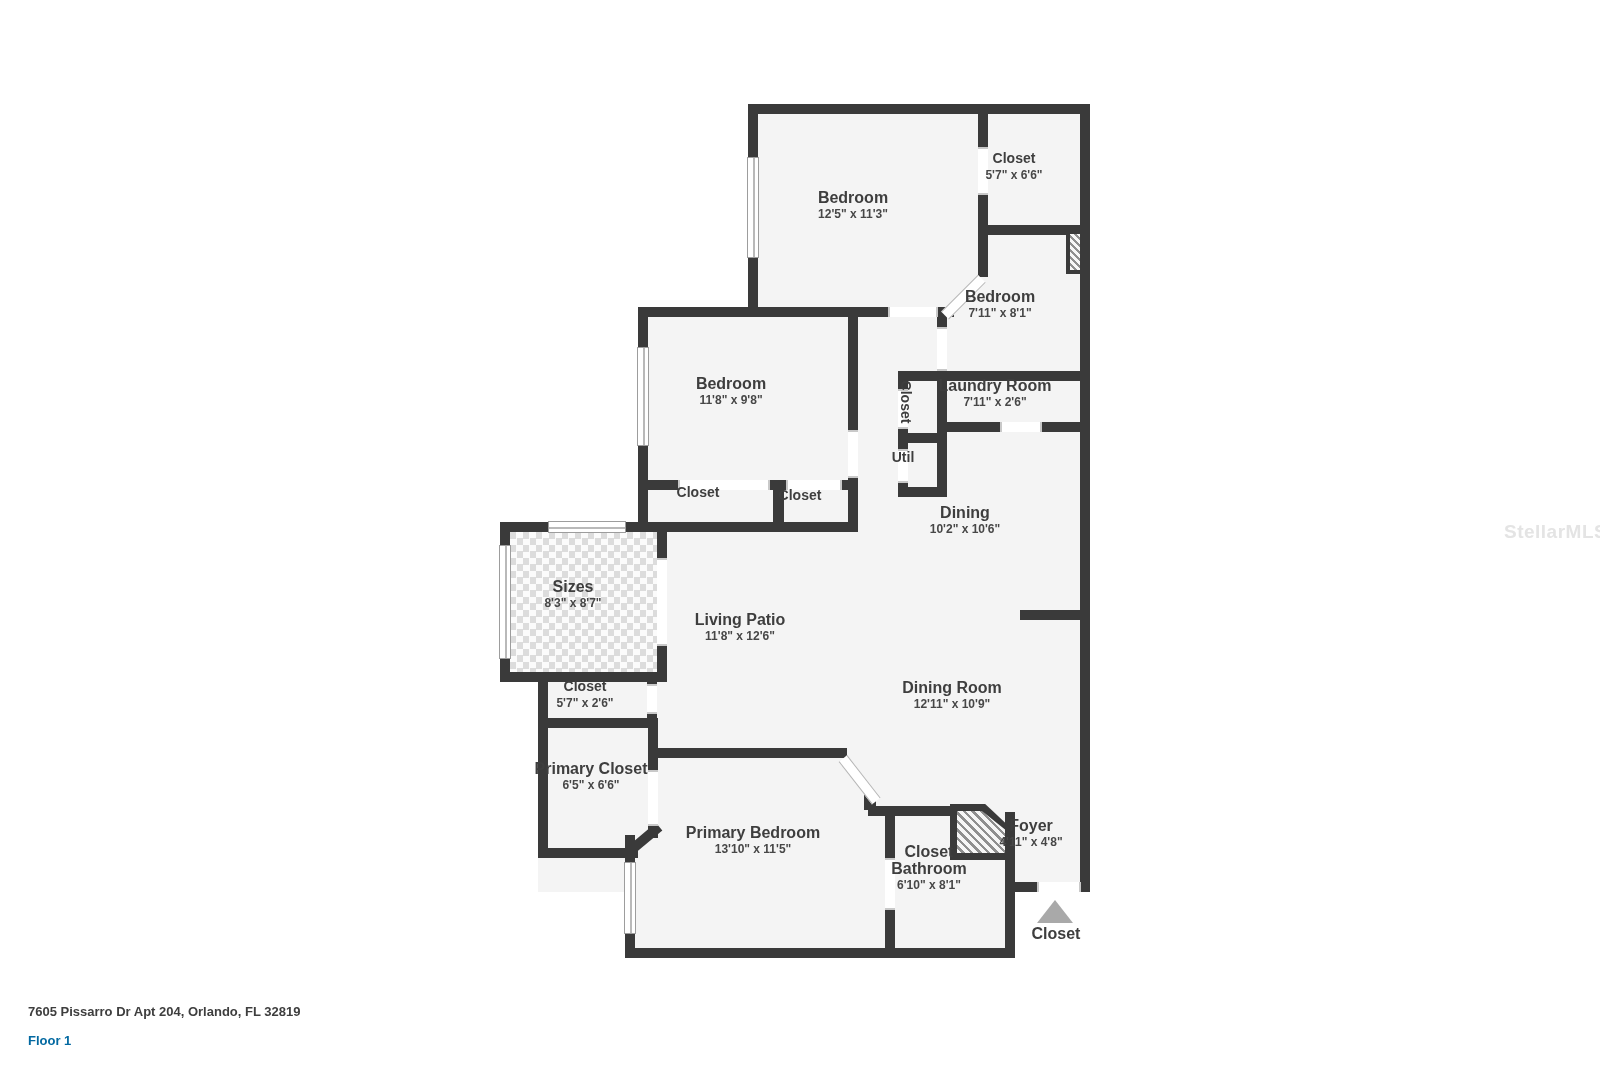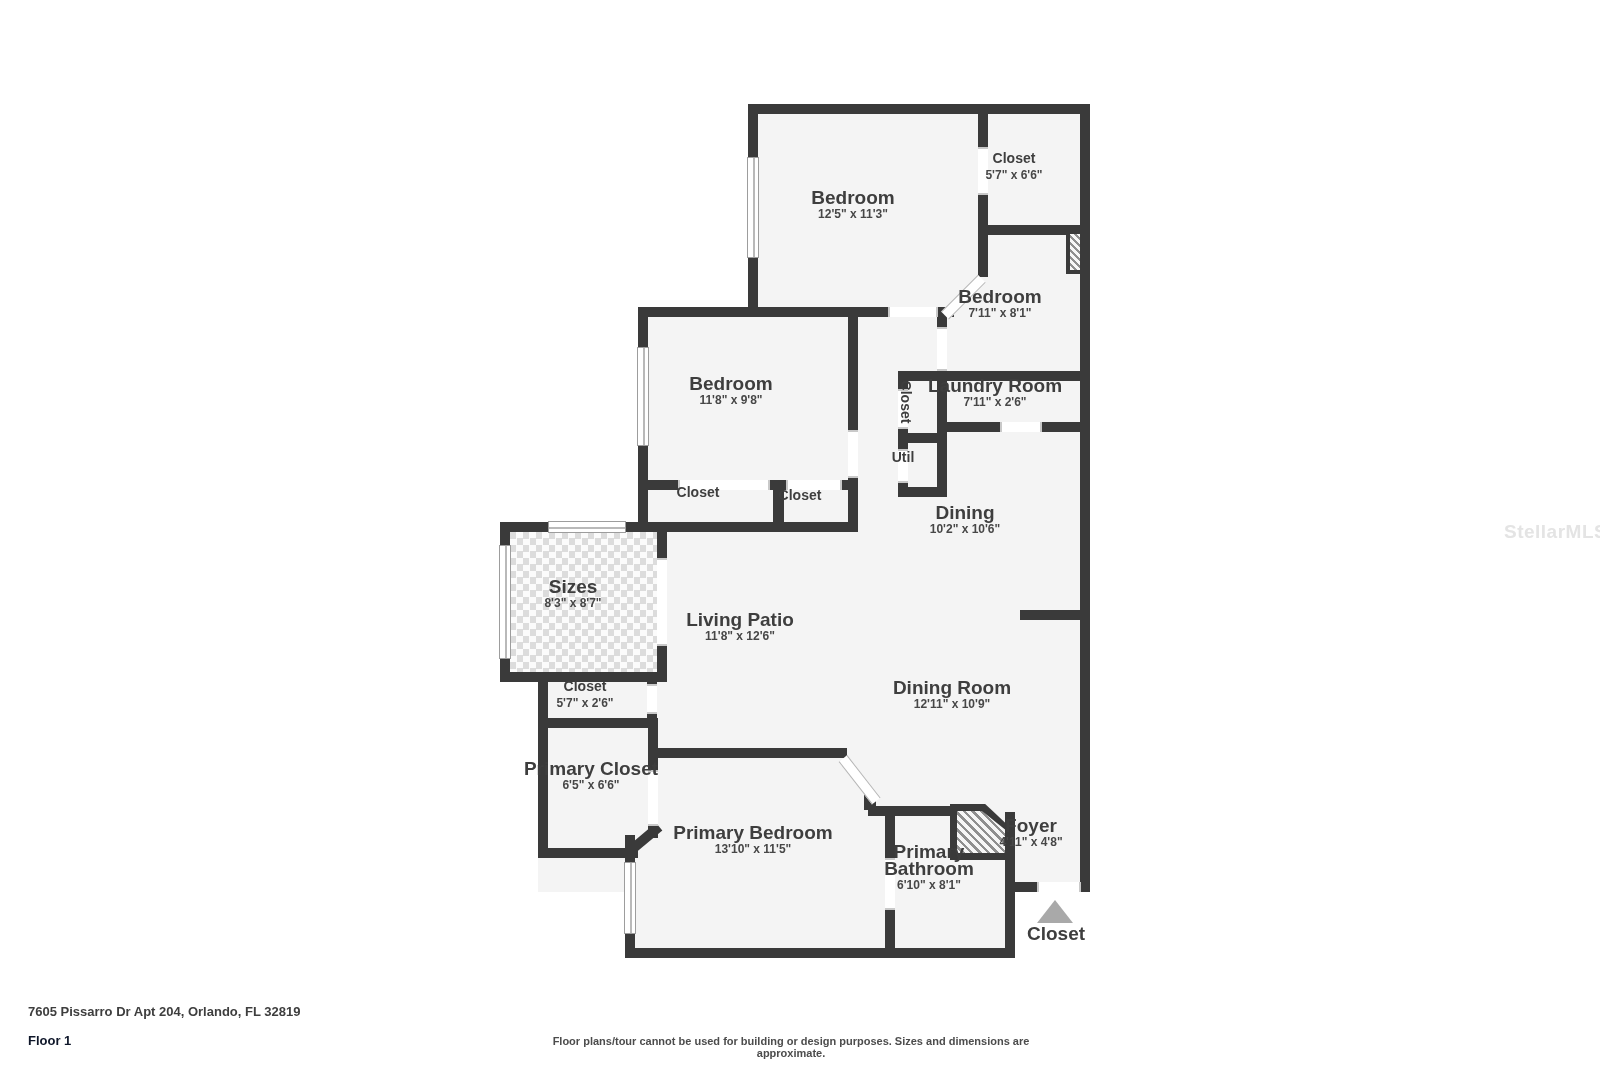--- a/index.html
+++ b/index.html
@@ -28,27 +28,27 @@
              background:repeating-linear-gradient(45deg,#f6f6f6 0 3px,#8f8f8f 3px 5px);}
   .corner-outer{position:absolute;background:#3a3a3a;
              clip-path:polygon(0 0,55% 0,100% 48%,100% 100%,0 100%);}
   .corner-inner{position:absolute;clip-path:polygon(0 0,52% 0,100% 44%,100% 100%,0 100%);
              background:repeating-linear-gradient(45deg,#f6f6f6 0 3.5px,#8f8f8f 3.5px 6px);}
   
   .tri{position:absolute;width:0;height:0;border-left:18px solid transparent;
        border-right:18px solid transparent;border-bottom:23px solid #a9a9a9;}
   
   .room-label{position:absolute;transform:translateX(-50%);text-align:center;color:#3e3e3e;white-space:nowrap;}
-  .rname{font-size:19px;font-weight:bold;line-height:17px;}
+  .rname{font-size:16px;font-weight:bold;line-height:17px;}
   .rname.sm{font-size:14px;}
   .rdims{font-size:12px;font-weight:bold;line-height:16px;color:#474747;}
   .room-label.wrap{white-space:normal;width:100px;}
   .room-label.rot{transform:translate(-50%,-50%) rotate(90deg);}
   .footer-addr{position:absolute;left:28px;top:1004px;font-size:13px;font-weight:bold;color:#3e3e3e;}
-  .footer-floor{position:absolute;left:28px;top:1033px;font-size:13px;font-weight:bold;color:#0f172a;}
+  .footer-floor{position:absolute;left:28px;top:1033px;font-size:13px;font-weight:bold;color:#0369a1;}
   .disclaimer{position:absolute;left:550px;top:1035px;width:482px;text-align:center;
               font-size:11px;font-weight:bold;color:#4c4c4c;}
   .watermark{position:absolute;left:1504px;top:521px;font-size:19px;font-weight:600;
              color:#e4e4e4;letter-spacing:.5px;white-space:nowrap;}
 </style>
 </head>
 <body>
 
 <div class="page">
 
@@ -187,26 +187,25 @@
   </div>
   <div class="room-label" style="left:591px;top:760px">
     <div class="rname">Primary Closet</div>
     <div class="rdims">6'5" x 6'6"</div>
   </div>
   <div class="room-label" style="left:753px;top:824px">
     <div class="rname">Primary Bedroom</div>
     <div class="rdims">13'10" x 11'5"</div>
   </div>
   <div class="room-label wrap" style="left:929px;top:843px">
-    <div class="rname">Primary Bathroom</div>
+    <div class="rname">Closet Bathroom</div>
     <div class="rdims">6'10" x 8'1"</div>
   </div>
   <div class="room-label" style="left:1031px;top:817px">
     <div class="rname">Foyer</div>
     <div class="rdims">4'11" x 4'8"</div>
   </div>
 
   <div class="footer-addr">7605 Pissarro Dr Apt 204, Orlando, FL 32819</div>
   <div class="footer-floor">Floor 1</div>
-  <div class="disclaimer">Floor plans/tour cannot be used for building or design purposes. Sizes and dimensions are approximate.</div>
   <div class="watermark">StellarMLS</div>
 
 </div>
 
 </body></html>

